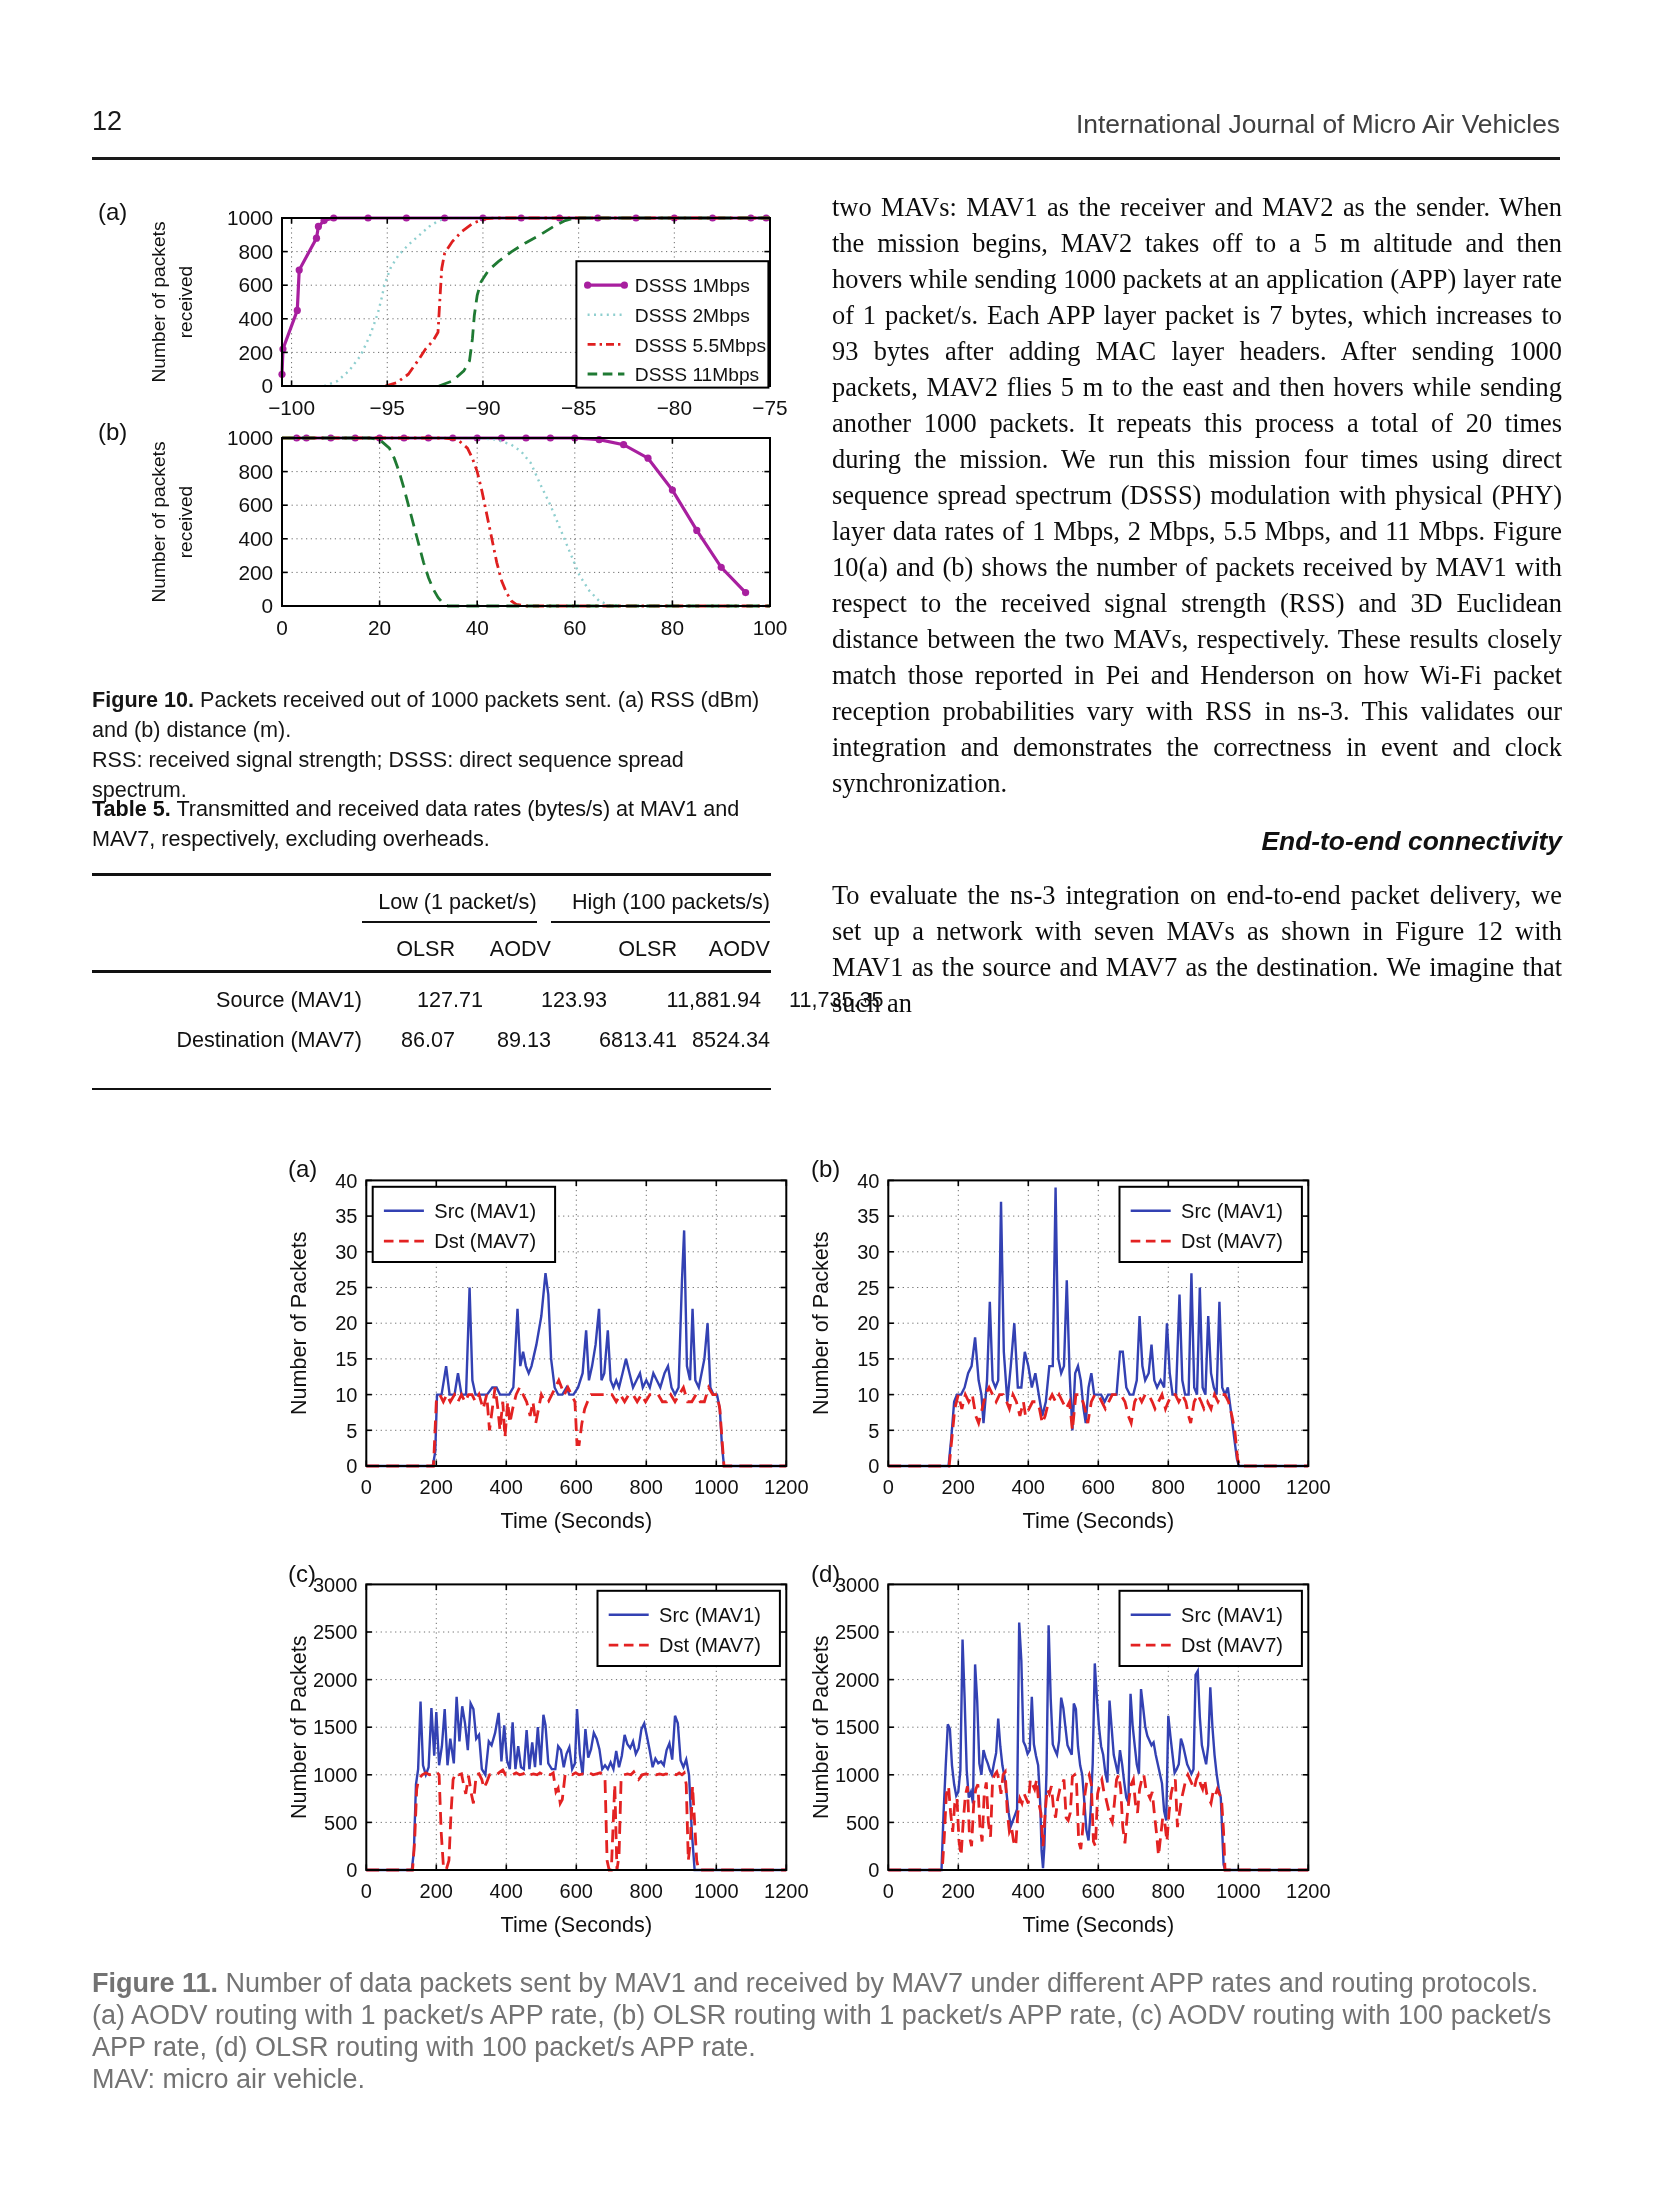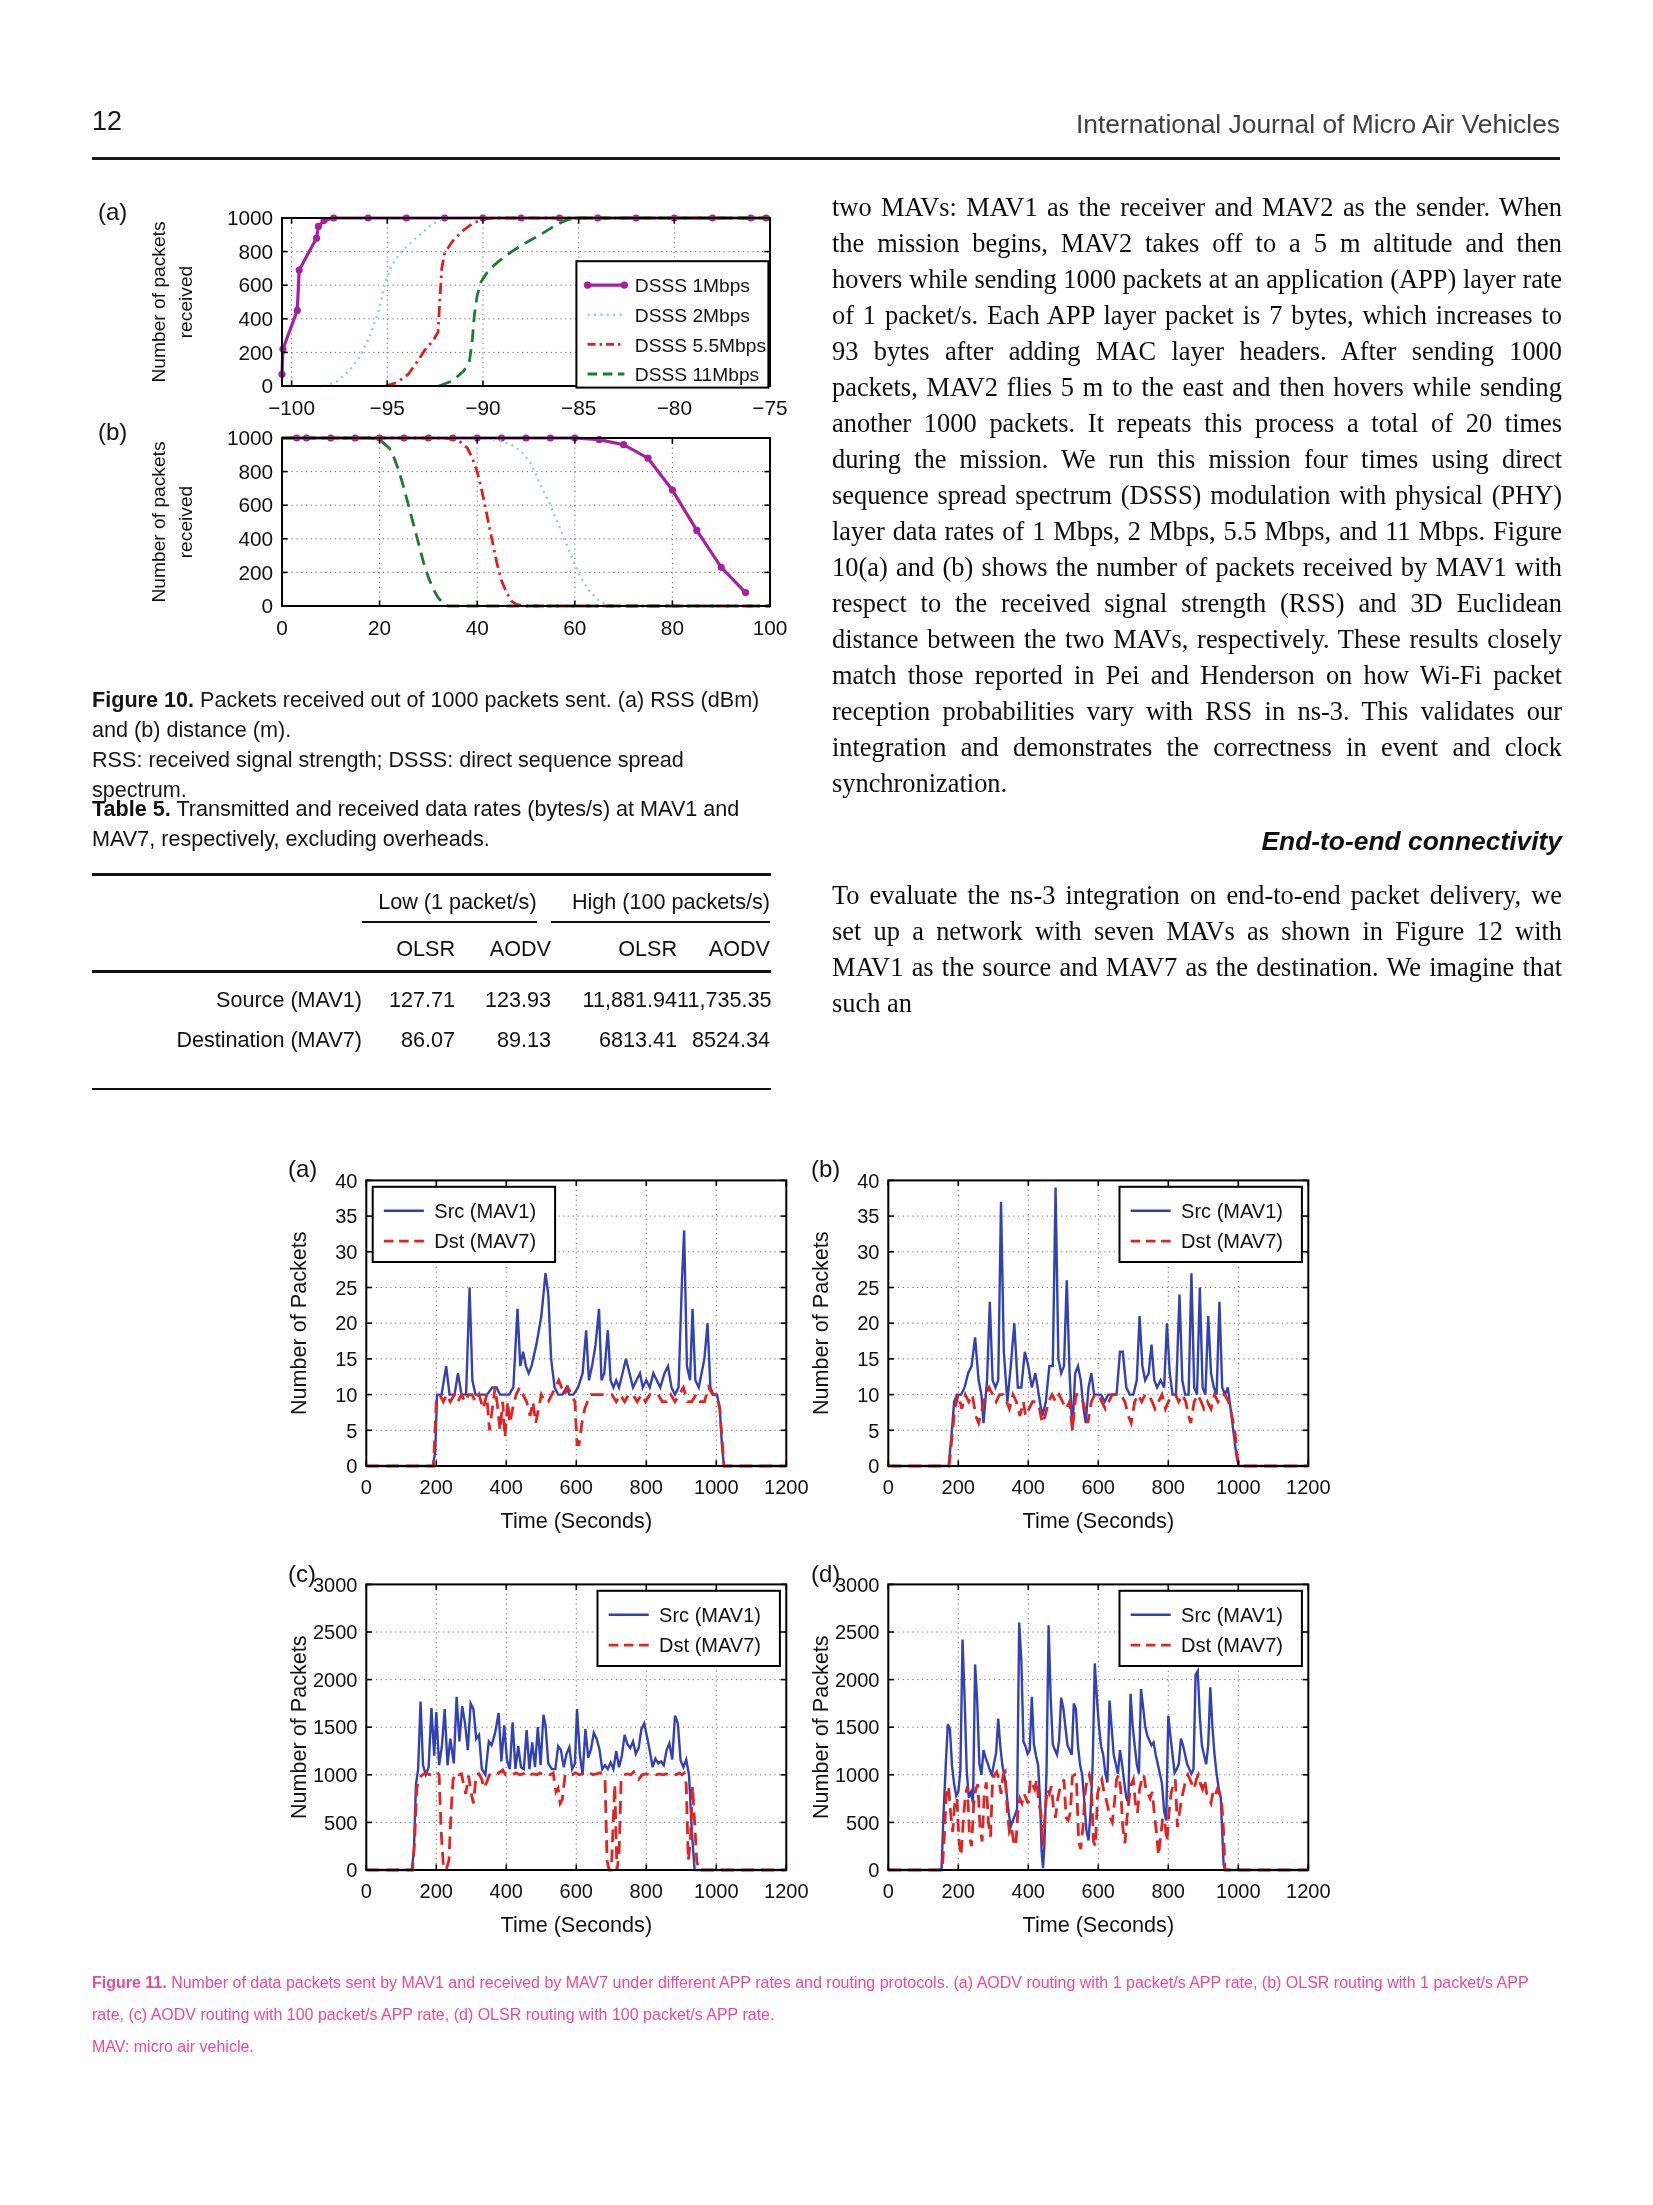--- a/index.html
+++ b/index.html
@@ -24,21 +24,21 @@
   .hcell{padding:12.8px 0 8px 0;}
   .dcell{padding:7.2px 0;}
   .fnote{margin-top:14.4px;font-size:19.6px;line-height:28px;color:#1c1c1c;}
   
   .rightcol{position:absolute;left:832px;top:189px;width:730px;
             font-family:"Liberation Serif",serif;font-size:26.4px;line-height:36px;
             text-align:justify;color:#0d0d0d;}
   .rightcol p{margin:0;}
   .rc-head{font-family:"Liberation Sans",sans-serif;font-style:italic;font-size:26.4px;
            margin:22.4px 0 17.6px 0;text-align:right;color:#111;font-weight:bold;}
-  .cap11{position:absolute;left:92px;top:1967px;width:1472px;font-size:16px;line-height:32px;color:#ec4899;}
+  .cap11{position:absolute;left:92px;top:1967px;width:1472px;font-size:27px;line-height:32px;color:#737373;}
 </style>
 </head>
 <body>
 
 <div class="page">
 
   <div class="pagenum">12</div>
   <div class="journal">International Journal of Micro Air Vehicles</div>
   <div class="hrule"></div>
 
@@ -232,21 +232,21 @@
       <div class="gcell last">High (100 packets/s)</div>
     </div>
     <div class="tgrid">
       <div class="hcell"></div>
       <div class="hcell">OLSR</div>
       <div class="hcell">AODV</div>
       <div class="hcell">OLSR</div>
       <div class="hcell">AODV</div>
     </div>
     <div class="rule3"></div>
-    <div class="tgrid" style="padding-top:6.4px;">
+    <div class="tgrid" style="padding-top:6.4px;gap:28px;">
       <div class="dcell">Source (MAV1)</div>
       <div class="dcell">127.71</div>
       <div class="dcell">123.93</div>
       <div class="dcell">11,881.94</div>
       <div class="dcell">11,735.35</div>
     </div>
     <div class="tgrid" style="padding-bottom:27px;">
       <div class="dcell">Destination (MAV7)</div>
       <div class="dcell">86.07</div>
       <div class="dcell">89.13</div>

